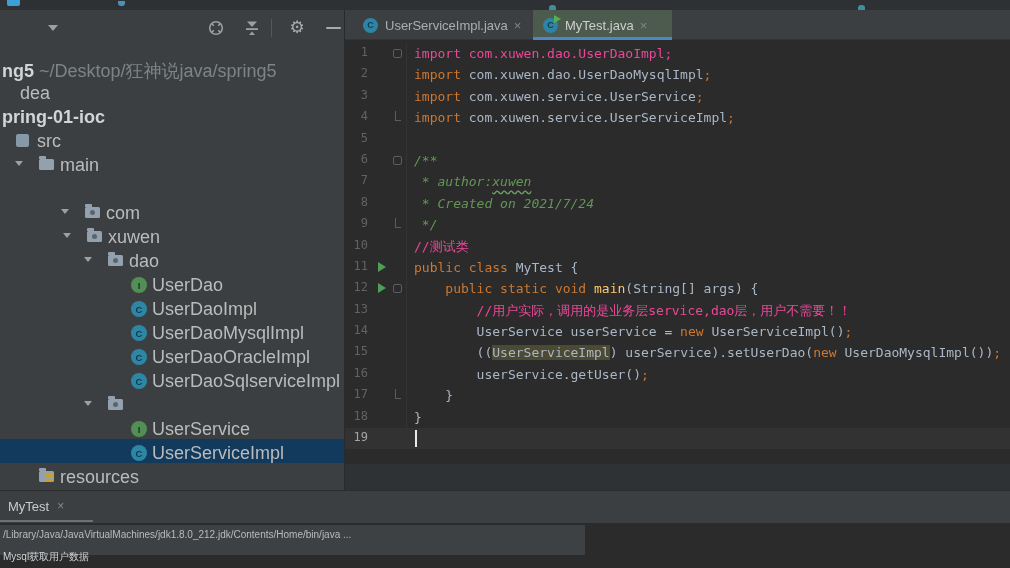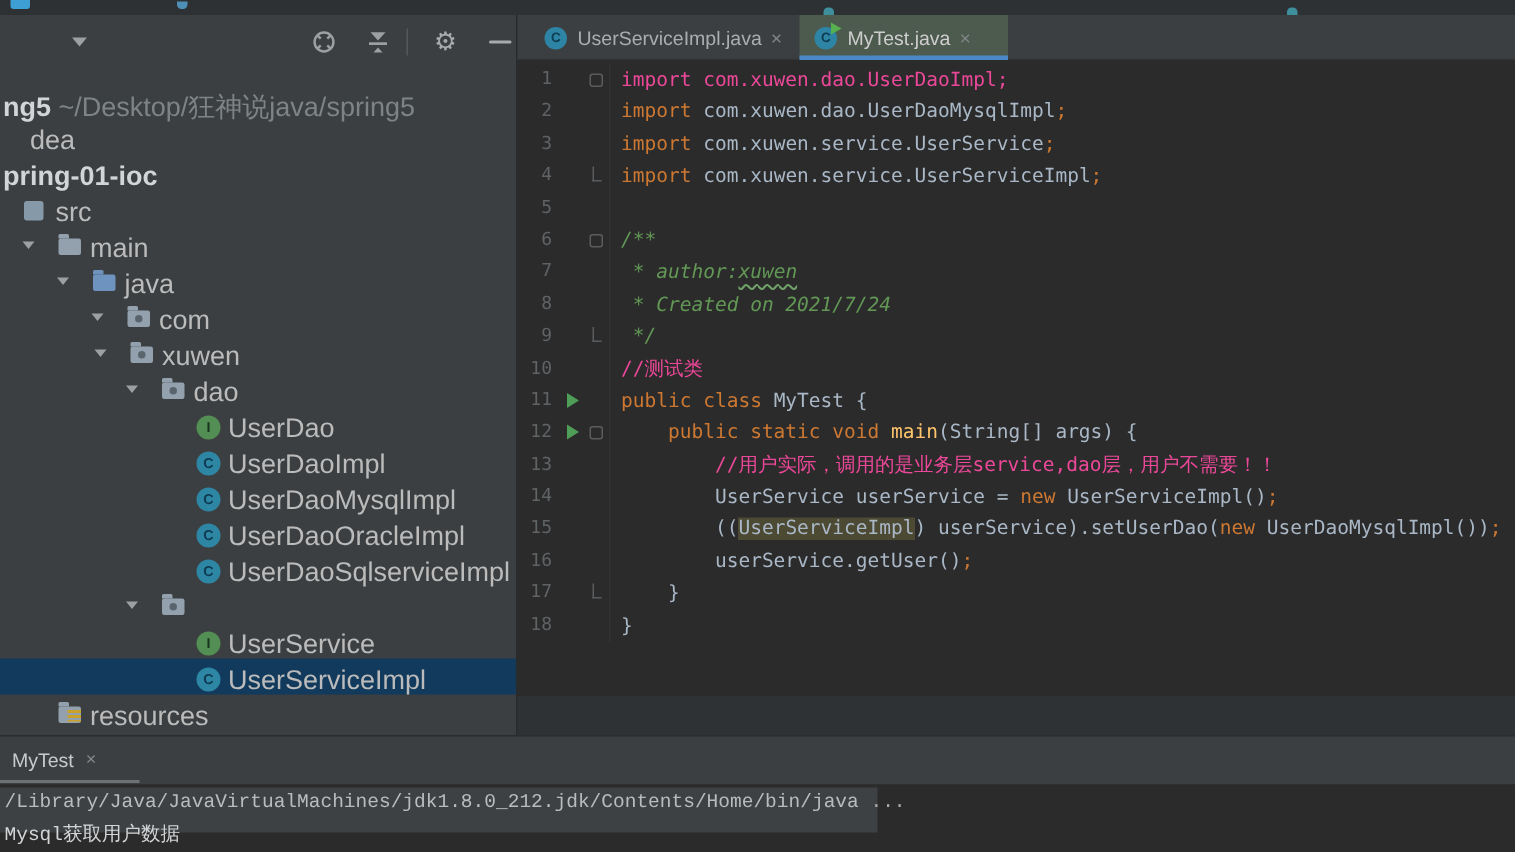--- a/index.html
+++ b/index.html
@@ -84,22 +84,22 @@
   #hscroll-strip { position:absolute; left:0; top:453px; width:665px; height:27px; background:#2F3234; border-top:1px solid #282A2C; }
 
   
   #run-panel { position:absolute; left:0; top:490px; width:1010px; height:78px; background:#2B2B2B; border-top:1px solid #2A2C2E; }
   #run-tabbar { position:absolute; left:0; top:0; width:1010px; height:32px; background:#3C3F41; }
   #run-tab { position:absolute; left:0; top:0; height:30px; display:flex; align-items:center; padding:0 8px; }
   #run-tab .tab-label { font-size:13px; color:#C8CACC; }
   #run-tab .tab-close { font-size:12px; color:#85888A; margin-left:8px; }
   #run-tab-underline { position:absolute; left:0; top:29px; width:93px; height:2px; background:#6E7173; }
   #console { position:absolute; left:0; top:32px; width:1010px; height:46px; background:#2B2B2B; }
-  .console-line { position:absolute; left:0; height:30px; font-family:Liberation Mono, monospace;
-                  font-size:13px; line-height:20px; padding-left:3px; white-space:pre; }
+  .console-line { position:absolute; left:0; height:30px; font-family:Liberation Sans, sans-serif;
+                  font-size:10px; line-height:20px; padding-left:3px; white-space:pre; }
   .console-line.hl-block { background:#3E4143; width:585px; color:#B9BCBE; }
   .console-line.out { color:#D2D4D6; }
   .expand-dots { color:#A9ABAD; }
 
   svg .st { stroke:#9DA0A2; stroke-width:1.6; fill:none; }
   svg .fl { fill:#9DA0A2; }
 </style>
 </head>
 <body>
 
@@ -157,25 +157,20 @@
         </div>
         <div class="tree-row" style="top: 82px;">
           <span class="ic ic-src" style="left: 16px;"></span>
           <span class="tree-label" style="left: 37px;">src</span>
         </div>
         <div class="tree-row" style="top: 106px;">
           <span class="tree-arrow" style="left: 15px;"></span>
           <span class="ic ic-folder" style="left: 39px;"></span>
           <span class="tree-label" style="left: 60px;">main</span>
         </div>
-        <div class="tree-row" style="top: 130px;">
-          <span class="tree-arrow" style="left: 38px;"></span>
-          <span class="ic ic-folder-blue" style="left: 62px;"></span>
-          <span class="tree-label" style="left: 83px;">java</span>
-        </div>
         <div class="tree-row" style="top: 154px;">
           <span class="tree-arrow" style="left: 61px;"></span>
           <span class="ic ic-package" style="left: 85px;"></span>
           <span class="tree-label" style="left: 106px;">com</span>
         </div>
         <div class="tree-row" style="top: 178px;">
           <span class="tree-arrow" style="left: 63px;"></span>
           <span class="ic ic-package" style="left: 87px;"></span>
           <span class="tree-label" style="left: 108px;">xuwen</span>
         </div>
@@ -352,20 +347,26 @@
             <span class="fold-end"></span>
           </div>
           <div class="code-cell"><span class="tp">    }</span></div>
         </div>
         <div class="code-row">
           <div class="gutter-cell">
             <span class="ln">18</span>
           </div>
           <div class="code-cell"><span class="tp">}</span></div>
         </div>
+        <div class="code-row caret-line">
+          <div class="gutter-cell">
+            <span class="ln active">19</span>
+          </div>
+          <div class="code-cell"><div class="caret-bar"></div></div>
+        </div>
       </div>
 
     <div id="hscroll-strip"></div>
   </div>
 
   <div id="run-panel">
     <div id="run-tabbar">
       <div id="run-tab">
         <span class="tab-label">MyTest</span>
         <span class="tab-close">×</span>

